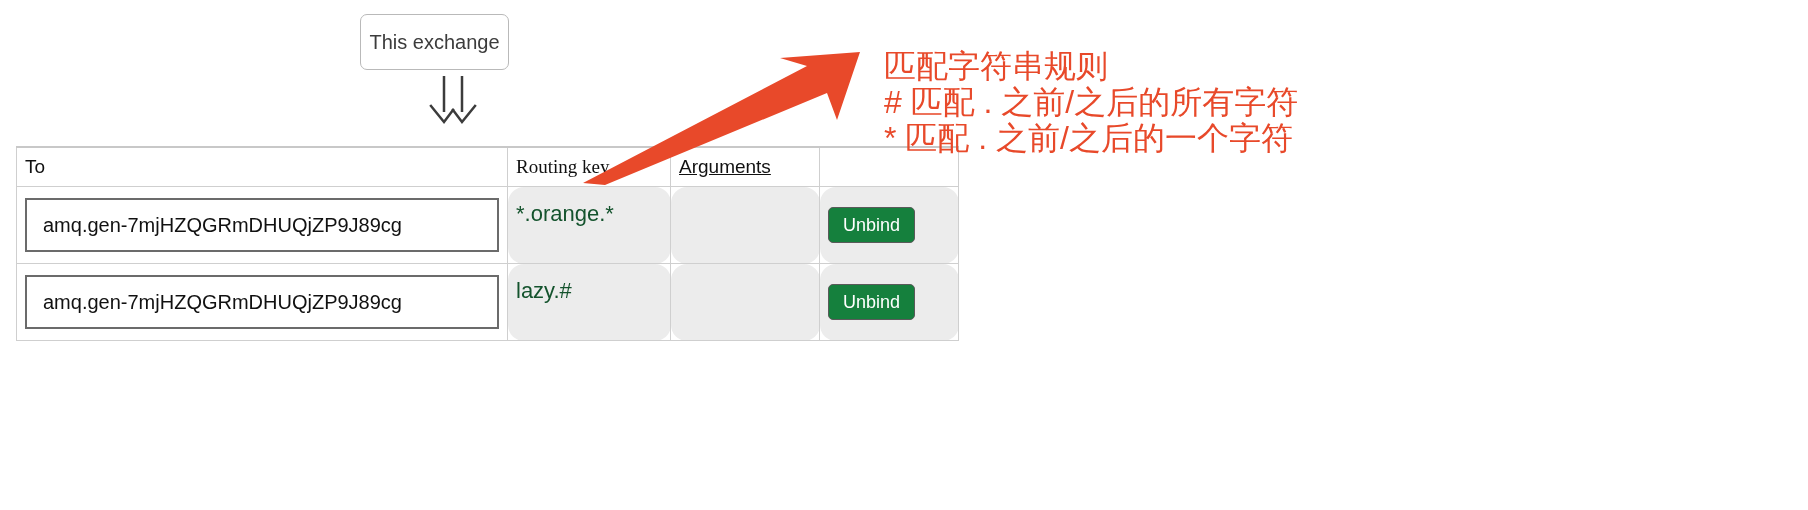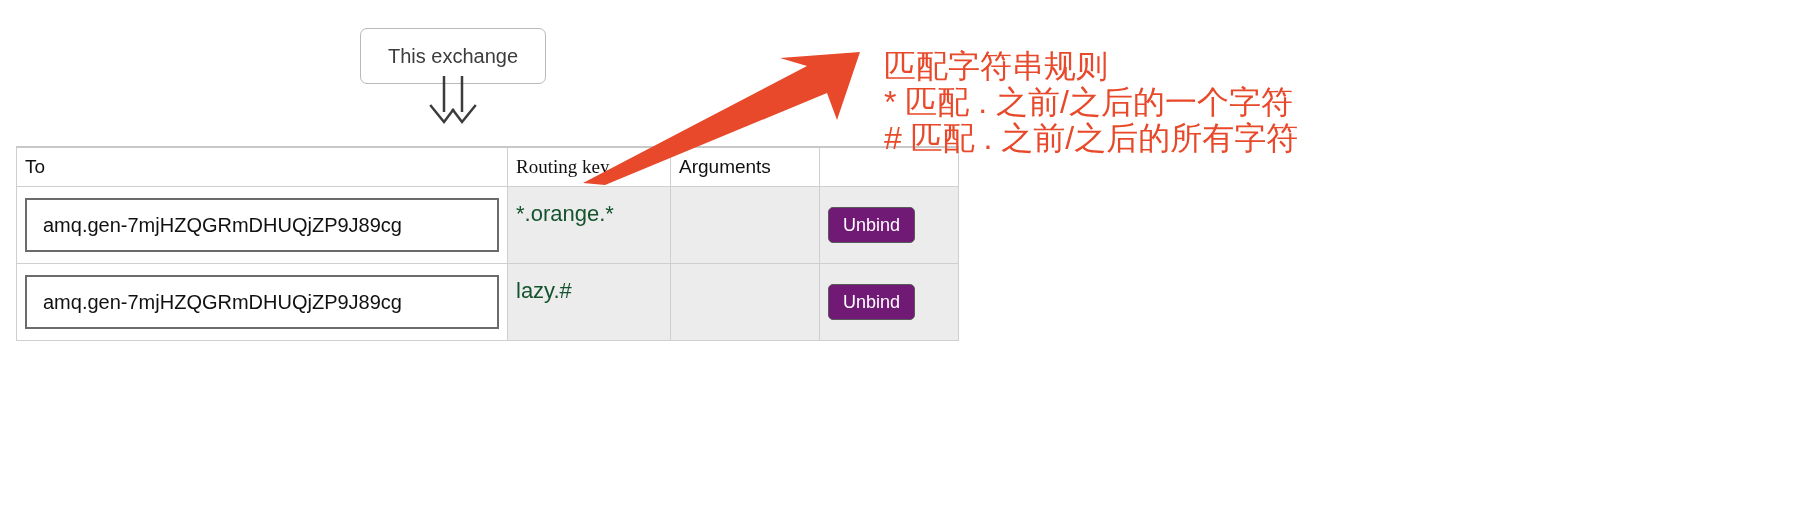--- a/index.html
+++ b/index.html
@@ -14,22 +14,22 @@
     position: relative;
     font-family: "Liberation Sans", "DejaVu Sans", sans-serif;
     color: #111111;
     overflow: hidden;
   }
 
   
   .exchange-box {
     position: absolute;
     left: 360px;
-    top: 28px;
-    width: 186px;
+    top: 14px;
+    width: 149px;
     height: 56px;
     box-sizing: border-box;
     border: 1px solid #b9b9b9;
     border-radius: 7px;
     background: #ffffff;
     display: flex;
     align-items: center;
     justify-content: center;
   }
   .exchange-box-label {
@@ -69,27 +69,28 @@
     font-size: 19px;
     font-weight: normal;
     color: #111111;
     height: 38px;
     padding: 0 8px;
     border-top: 2px solid #c8c8c8;
     border-bottom: 1px solid #cfcfcf;
   }
   .col-to      { width: 474px; }
   .col-routing { width: 146px; font-family: Liberation Serif, serif; }
-  .col-args    { width: 132px; }
+  .col-args    { width: 132px; text-decoration: underline; }
   .col-action  { width: 122px; }
 
   .bindings-table tbody td {
     background: #ececec;
     height: 76px;
     padding: 0 8px;
+    border-radius: 16px;
   }
   .bindings-table tbody td.cell-to {
     background: #ffffff;
     padding: 0 8px;
   }
 
   .queue-chip {
     display: flex;
     align-items: center;
     box-sizing: border-box;
@@ -115,21 +116,21 @@
 
   .unbind-button {
     display: inline-flex;
     align-items: center;
     justify-content: center;
     box-sizing: border-box;
     height: 36px;
     padding: 0 14px;
     border: 1px solid #5a5a5a;
     border-radius: 5px;
-    background: #701a75;
+    background: #15803d;
     color: #ffffff;
     font-size: 18px;
     font-family: "Liberation Sans", "DejaVu Sans", sans-serif;
     cursor: pointer;
     white-space: nowrap;
   }
 
   
   .annotation-arrow {
     position: absolute;
@@ -211,15 +212,15 @@
 </table>
 
 <div class="annotation-arrow">
   <svg width="300" height="135" viewBox="0 0 300 135" xmlns="http://www.w3.org/2000/svg">
     <path d="M8 131 L232 14 L205 6 L285 0 L262 68 L252 41 L30 133 Z" fill="#e8492a"></path>
   </svg>
 </div>
 
 <div class="annotation-text">
   <div>匹配字符串规则</div>
+  <div># 匹配 . 之前/之后的所有字符</div>
   <div>* 匹配 . 之前/之后的一个字符</div>
-  <div># 匹配 . 之前/之后的所有字符</div>
 </div>
 
 </body></html>

